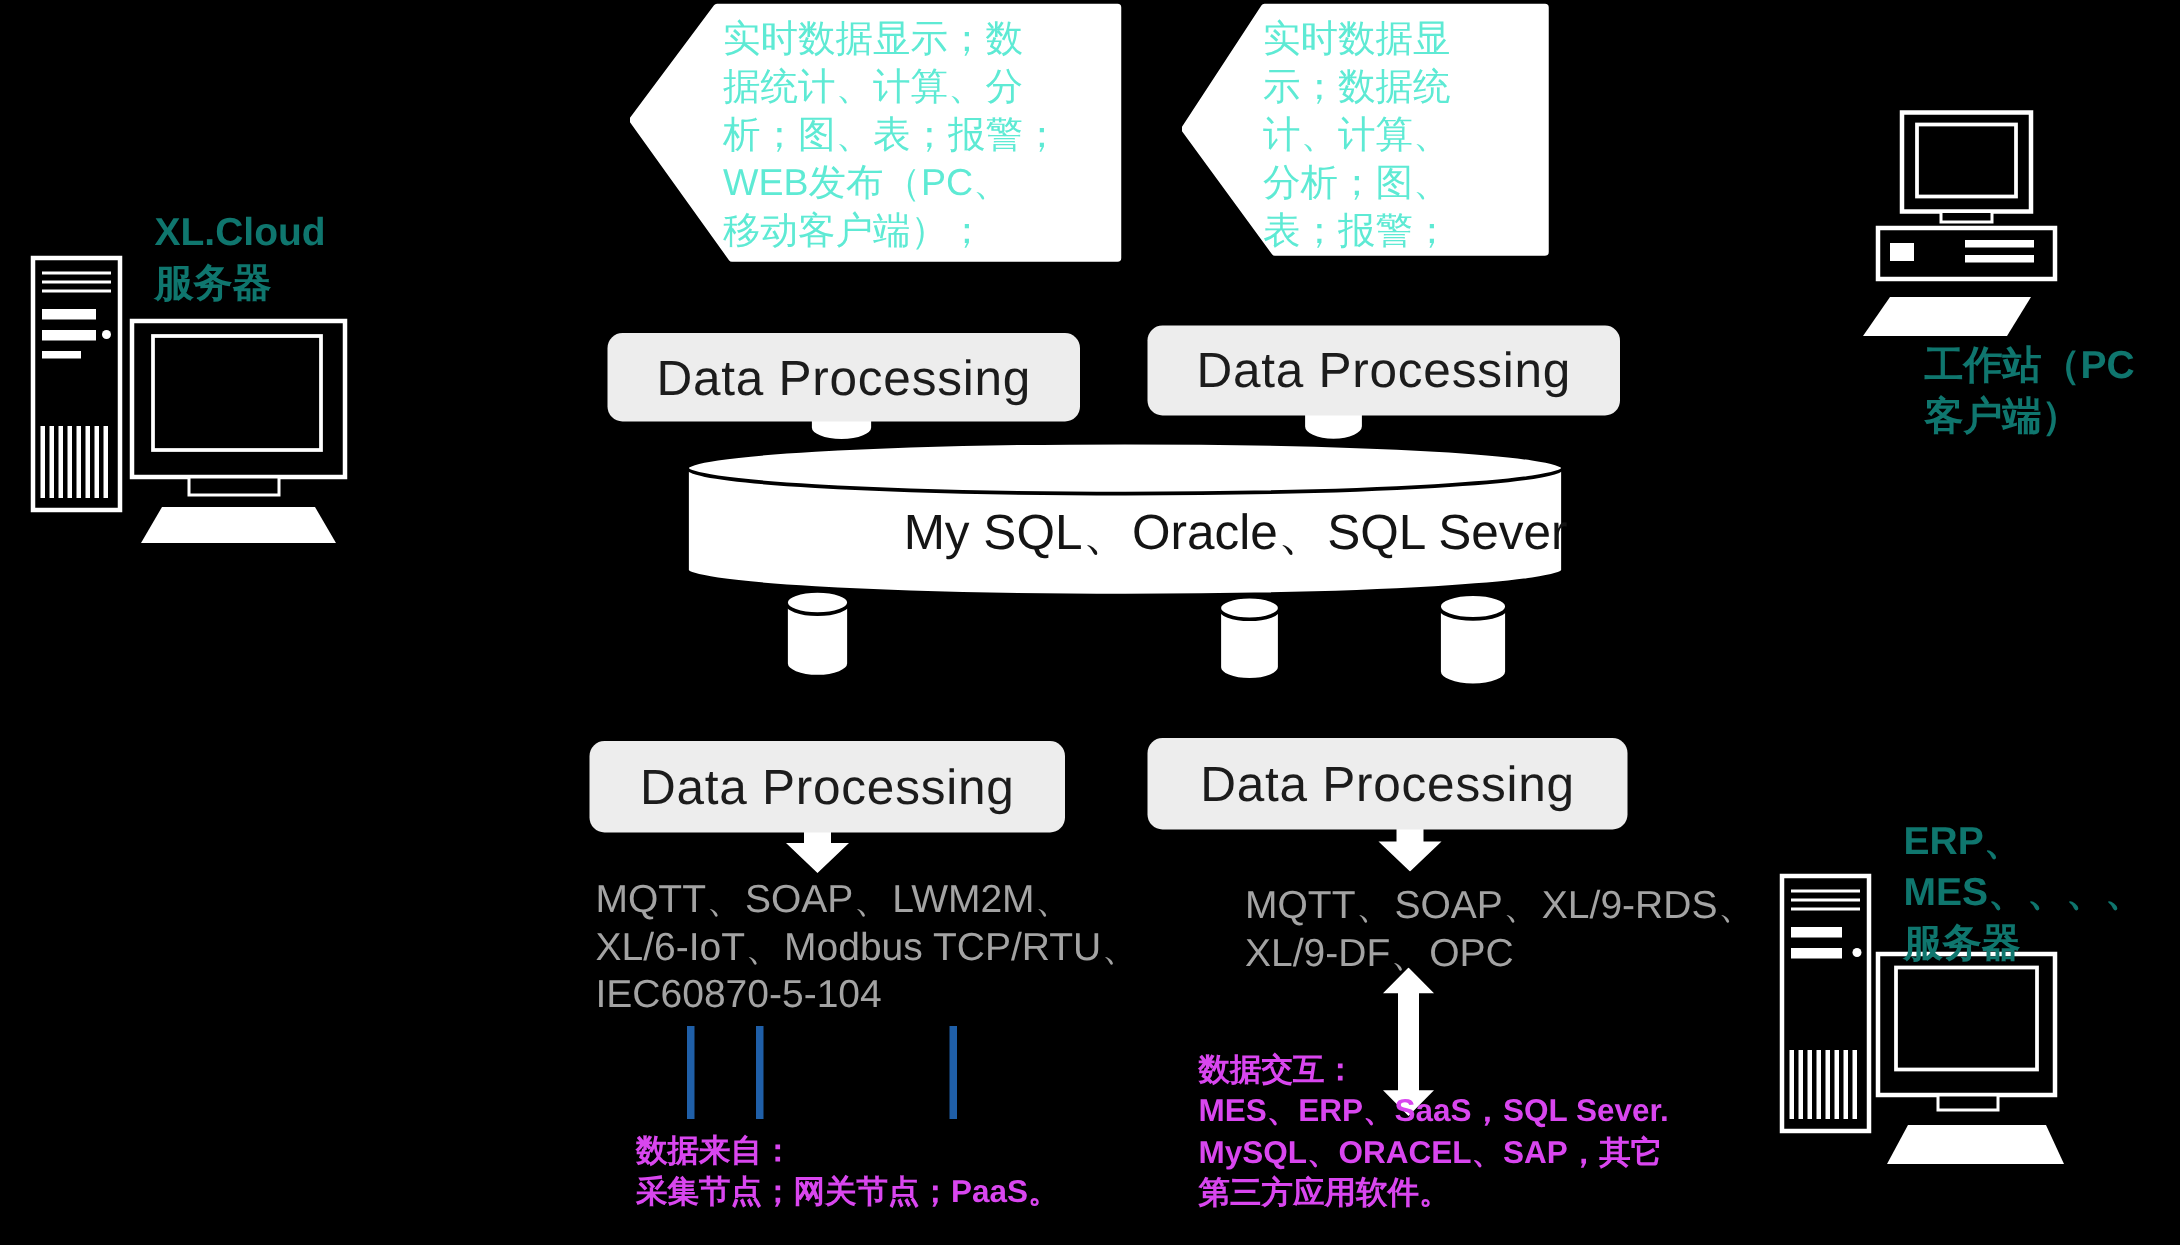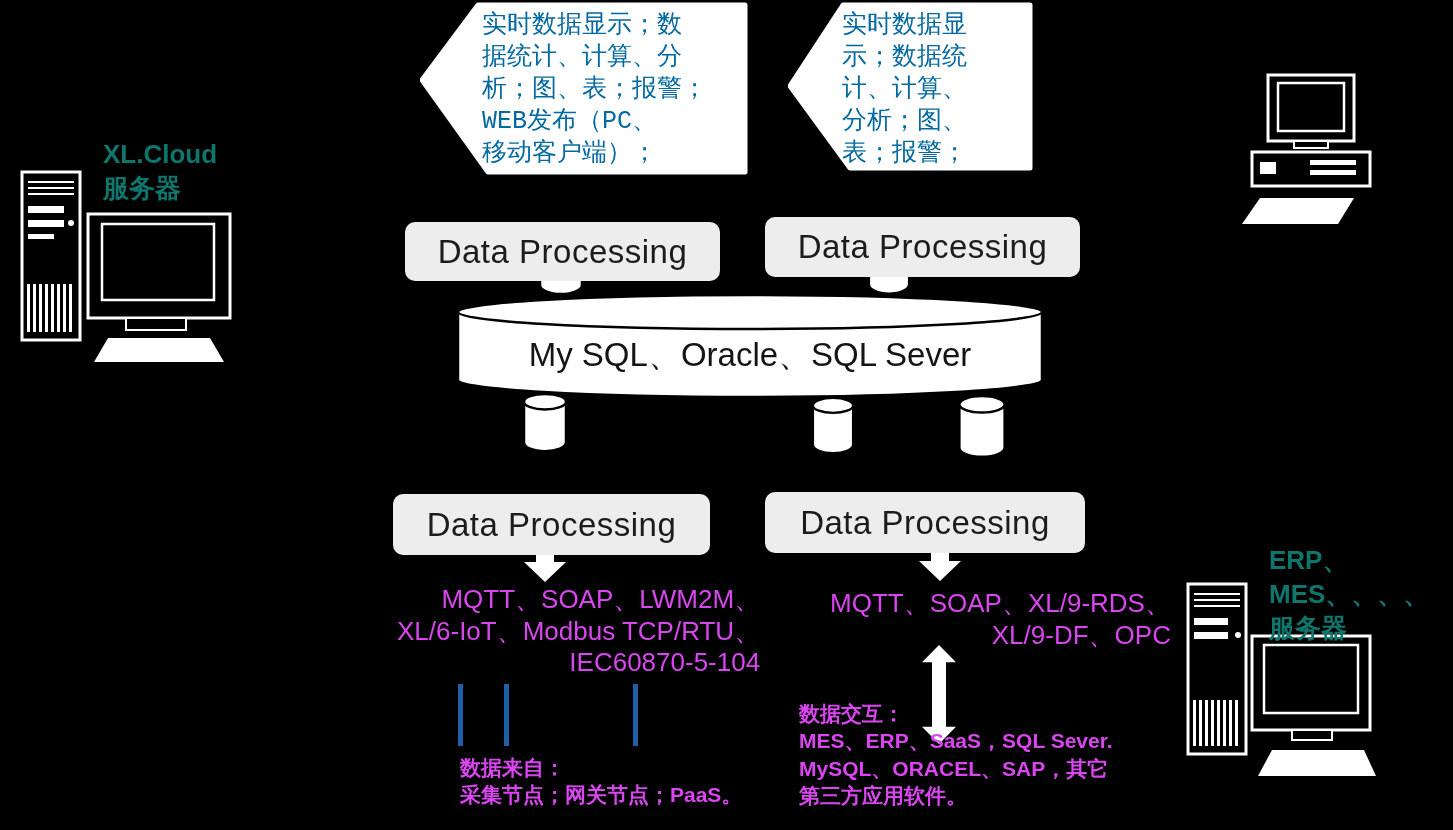--- a/index.html
+++ b/index.html
@@ -7,23 +7,23 @@
   .canvas {
     position:relative; width:1453px; height:830px; background:#000;
     overflow:hidden;
     font-family:"Liberation Sans","DejaVu Sans",sans-serif;
   }
   .abs { position:absolute; }
   .pre { white-space:pre-line; }
 
   
   .wlabel { color:#0f766e; font-weight:bold; font-size:26px; line-height:1.3; z-index:5; }
-  .gray-text { color:#d946ef; font-size:26px; line-height:1.22; z-index:5;text-align:right; }
+  .gray-text { color:#a3a3a3; font-size:26px; line-height:1.22; z-index:5; }
   .note { color:#d946ef; font-weight:bold; font-size:21px; line-height:1.3; z-index:5; }
-  .dark-text { color:#0369a1;font-family:Liberation Mono, monospace; }
+  .dark-text { color:#5eead4; }
 
   
   .callout-left-shape  { left:420px; top:2px;  width:330px; height:173px; z-index:2; }
   .callout-left-text   { left:482px; top:10px; width:262px; font-size:25px; line-height:1.28; z-index:3; }
   .callout-right-shape { left:788px; top:2px;  width:246px; height:169px; z-index:2; }
   .callout-right-text  { left:842px; top:10px; width:188px; font-size:25px; line-height:1.28; z-index:3; }
 
   
   .dp {
     background:#ededed; border-radius:10px; z-index:3;
@@ -39,33 +39,33 @@
   
   .pipe { z-index:1; }
   .pipe-tl  { left:537px; top:233px; width:48px; height:64px; }
   .pipe-tr  { left:866px; top:229px; width:46px; height:68px; }
   .pipe-bl  { left:521px; top:392px; width:48px; height:62px; }
   .pipe-br1 { left:810px; top:396px; width:46px; height:60px; }
   .pipe-br2 { left:956px; top:394px; width:52px; height:66px; }
   .db-cylinder { left:455px; top:292px; width:590px; height:110px; z-index:2; }
   .db-label {
     left:455px; top:334px; width:590px; height:42px; line-height:42px;
-    text-align:center; font-size:33px; color:#141414; z-index:3;
+    text-align:right; font-size:33px; color:#141414; z-index:3;
   }
 
   
   .arrow { z-index:2; }
   .arrow-bl  { left:522px; top:512px; width:46px; height:70px; }
   .arrow-br  { left:917px; top:511px; width:46px; height:70px; }
   .arrow-br2 { left:921px; top:645px; width:36px; height:99px; }
 
   
   .proto-left  { left:397px; top:584px; }
   .proto-right { left:830px; top:588px; }
-  .note-source   { left:424px; top:754px;margin-left:36px; }
+  .note-source   { left:424px; top:754px; }
   .note-exchange { left:799px; top:700px; }
 
   
   .blueline { top:684px; width:5px; height:62px; background:#1f5fa8; z-index:2; }
   .blue1 { left:458px; } .blue2 { left:504px; } .blue3 { left:633px; }
 
   
   .icon { z-index:2; }
   .icon-cloud { left:10px;   top:166px; width:230px; height:198px; }
   .icon-ws    { left:1238px; top:72px;  width:142px; height:162px; }
@@ -188,20 +188,22 @@
   <svg class="abs icon icon-ws" viewBox="0 0 142 162" preserveAspectRatio="none">
     <rect x="30" y="3" width="86" height="66" fill="#000" stroke="#fff" stroke-width="3"></rect>
     <rect x="40" y="11" width="66" height="48" fill="#000" stroke="#fff" stroke-width="2.5"></rect>
     <rect x="56" y="69" width="34" height="7" fill="#000" stroke="#fff" stroke-width="2"></rect>
     <rect x="14" y="80" width="118" height="34" fill="#000" stroke="#fff" stroke-width="3"></rect>
     <rect x="72" y="88" width="46" height="5" fill="#fff"></rect>
     <rect x="72" y="98" width="46" height="5" fill="#fff"></rect>
     <rect x="22" y="90" width="16" height="12" fill="#fff"></rect>
     <polygon points="4,152 100,152 116,126 22,126" fill="#fff"></polygon>
   </svg>
+  <div class="abs wlabel pre ws-label">工作站（PC
+客户端）</div>
 
   <div class="abs wlabel pre erp-label">ERP、
 MES、、、、
 服务器</div>
   <svg class="abs icon icon-erp" viewBox="0 0 198 198" preserveAspectRatio="none">
     <rect x="8" y="4" width="58" height="170" fill="#000" stroke="#fff" stroke-width="3"></rect>
     <line x1="14" y1="14" x2="60" y2="14" stroke="#fff" stroke-width="2"></line>
     <line x1="14" y1="20" x2="60" y2="20" stroke="#fff" stroke-width="2"></line>
     <line x1="14" y1="26" x2="60" y2="26" stroke="#fff" stroke-width="2"></line>
     <rect x="14" y="38" width="34" height="7" fill="#fff"></rect>

